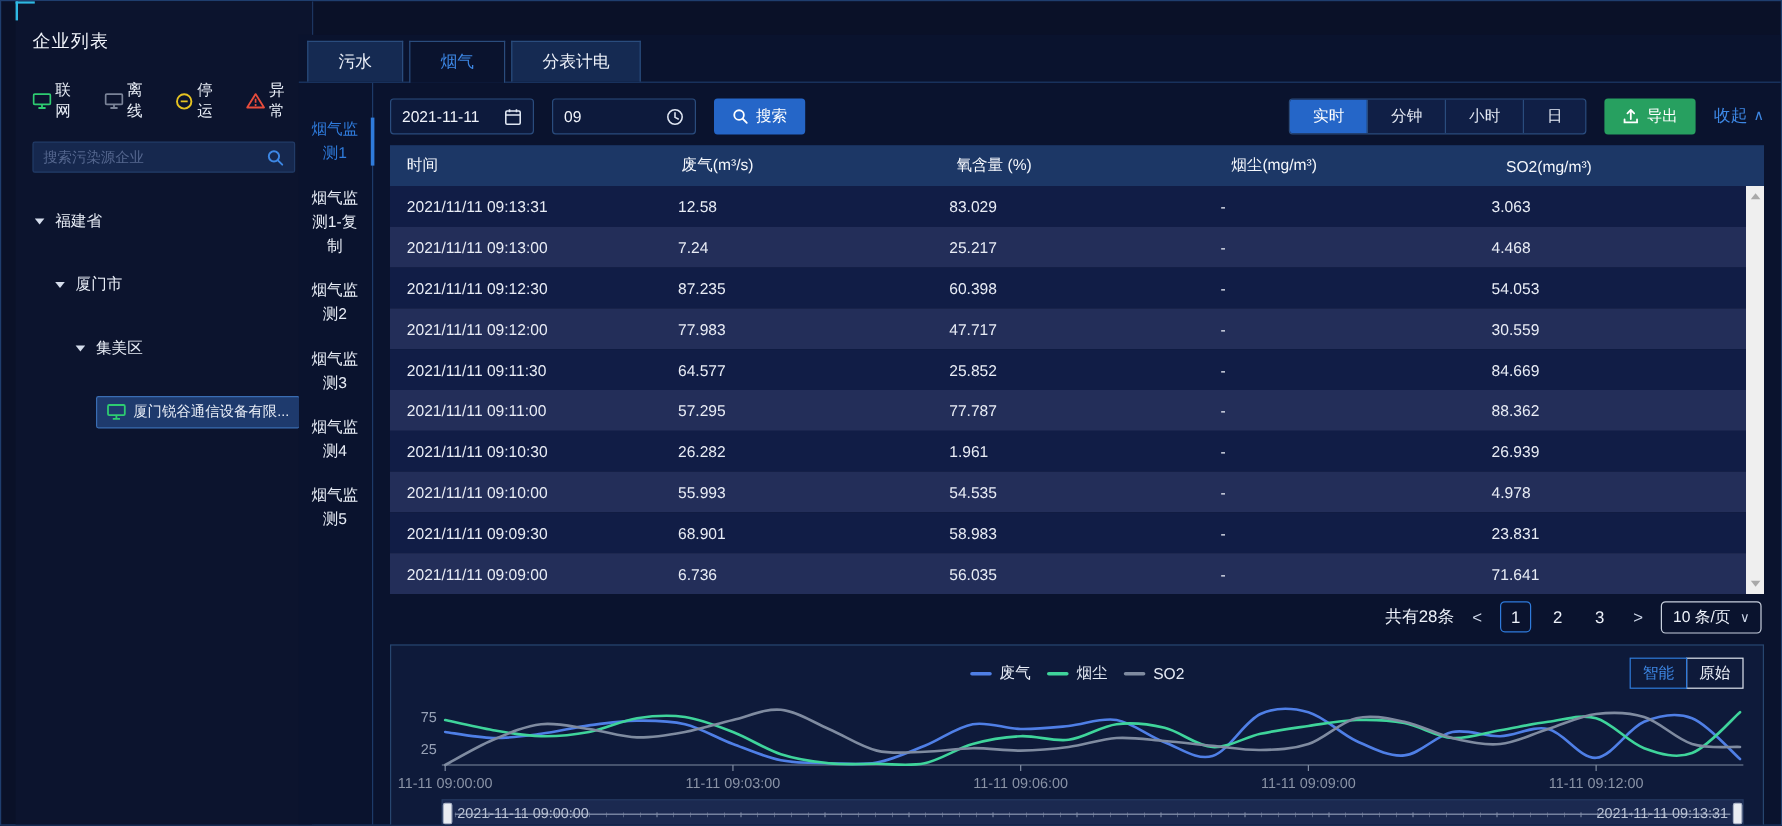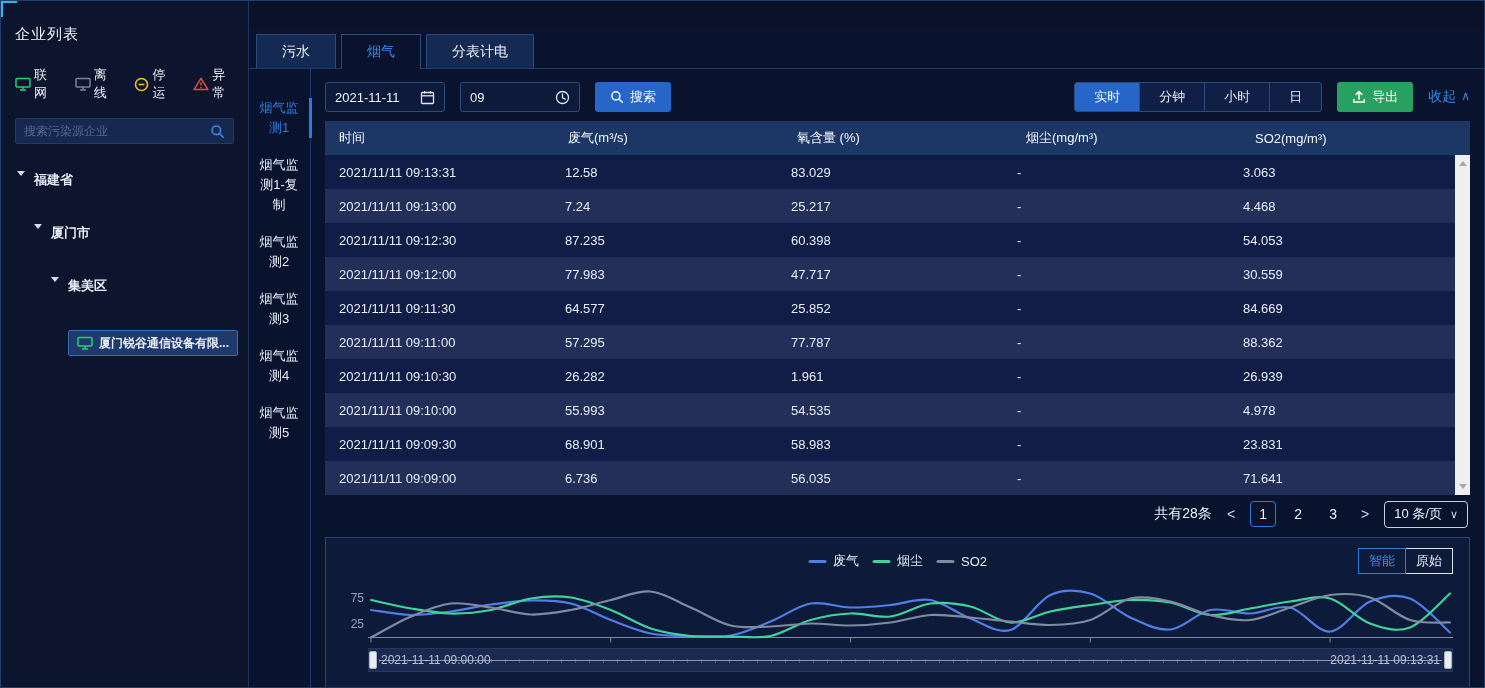--- a/index.html
+++ b/index.html
@@ -3,36 +3,36 @@
 <meta charset="utf-8">
 <style>
   * { box-sizing: border-box; margin: 0; padding: 0; }
   html,body { width:1485px; height:688px; overflow:hidden; }
   body {
     font-family: "Liberation Sans", sans-serif;
     background:#0a1128; color:#e8edf6; position:relative;
     border:1px solid #1f3e6e;
   }
   
-  .sidebar { position:absolute; left:0; top:0; width:248px; height:688px;
+  .sidebar { position:absolute; left:12px; top:0; width:248px; height:688px;
     background:#0c142e; border-right:1px solid #1c3560; }
   .corner-tl { position:absolute; left:0; top:0; width:16px; height:16px;
     border-top:2px solid #2fb9e4; border-left:2px solid #2fb9e4; z-index:5; }
   .sidebar-title { font-size:15px; color:#f2f5fb; padding:24px 14px 0 14px; letter-spacing:1px; }
   .status-legend { display:flex; align-items:center; gap:17px; padding:22px 12px 0 14px; }
   .legend-item { display:flex; align-items:center; gap:3px; font-size:13px; color:#e8edf6; }
   .legend-item svg { display:block; }
   .search-box { margin:16px 14px 12px 14px; height:26px; background:#16284e; border:1px solid #223c68;
     display:flex; align-items:center; border-radius:2px; }
   .search-box input { flex:1; background:transparent; border:none; outline:none; color:#dfe6f2;
     font-size:12px; padding:0 8px; font-family:"Liberation Sans",sans-serif; }
   .search-box input::placeholder { color:#55678f; }
   .search-box .mag { padding:0 8px 0 4px; display:flex; align-items:center; cursor:pointer; }
   .tree { margin-top:16px; font-size:13px; }
-  .tree-row { display:flex; height:26px; margin:27px 0; cursor:pointer; white-space:nowrap;font-weight:bold; }
+  .tree-row { display:flex; align-items:center; height:26px; margin:27px 0; cursor:pointer; white-space:nowrap; }
   .caret { display:inline-block; width:0; height:0; border-left:4.5px solid transparent;
     border-right:4.5px solid transparent; border-top:5.5px solid #d5ddec; margin-right:9px; flex:0 0 auto; }
   .node-box { display:flex; align-items:center; gap:6px; background:#1e3a6d; border:1px solid #3a6db3;
     padding:4px 8px; border-radius:2px; max-width:176px; }
   .node-box .node-label { overflow:hidden; text-overflow:ellipsis; white-space:nowrap; font-size:12px; }
   
   .main { position:absolute; left:248px; top:0; right:0; bottom:0; background:#0a132e;margin-top:28px; }
   .tabbar { display:flex; align-items:flex-end; gap:5px; padding:5px 0 0 7px; height:40px;
     border-bottom:1px solid #1d3a68; }
   .tab { padding:0 25px; line-height:33px; height:34px; font-size:14px; color:#eef2fa;
@@ -402,20 +402,27 @@
                 <line x1="3" x2="3" y1="57.5" y2="62.5" stroke="#7f8ba0" stroke-width="1"></line>
                 <line x1="242.77777777777777" x2="242.77777777777777" y1="57.5" y2="62.5" stroke="#7f8ba0" stroke-width="1"></line>
                 <line x1="482.55555555555554" x2="482.55555555555554" y1="57.5" y2="62.5" stroke="#7f8ba0" stroke-width="1"></line>
                 <line x1="722.3333333333334" x2="722.3333333333334" y1="57.5" y2="62.5" stroke="#7f8ba0" stroke-width="1"></line>
                 <line x1="962.1111111111111" x2="962.1111111111111" y1="57.5" y2="62.5" stroke="#7f8ba0" stroke-width="1"></line>
                 <path d="M3 29.999999999999996 C9.660493827160494 30.83333333333333 29.641975308641975 34.75 42.96296296296296 35 C56.28395061728395 35.25 69.60493827160494 33.25 82.92592592592592 31.5 C96.24691358024691 29.75 109.5679012345679 26.333333333333332 122.88888888888889 24.5 C136.20987654320987 22.666666666666668 149.53086419753086 20.666666666666668 162.85185185185185 20.5 C176.17283950617283 20.333333333333332 189.49382716049382 20.25 202.8148148148148 23.5 C216.1358024691358 26.75 229.45679012345678 35 242.77777777777777 40 C256.0987654320988 45 269.41975308641975 50.833333333333336 282.74074074074076 53.5 C296.0617283950618 56.166666666666664 309.3827160493827 55.666666666666664 322.7037037037037 56 C336.0246913580247 56.333333333333336 349.3456790123457 57.916666666666664 362.6666666666667 55.5 C375.98765432098764 53.083333333333336 389.30864197530866 46.833333333333336 402.6296296296296 41.5 C415.9506172839506 36.166666666666664 429.2716049382716 25.833333333333332 442.5925925925926 23.5 C455.9135802469136 21.166666666666668 469.2345679012346 27.25 482.55555555555554 27.5 C495.8765432098765 27.75 509.19753086419746 26.25 522.5185185185185 25 C535.8395061728395 23.75 549.1604938271605 17.75 562.4814814814815 20 C575.8024691358025 22.25 589.1234567901234 33.5 602.4444444444445 38.5 C615.7654320987655 43.5 629.0864197530864 53.916666666666664 642.4074074074074 50 C655.7283950617284 46.083333333333336 669.0493827160493 21.083333333333332 682.3703703703703 15 C695.6913580246913 8.916666666666668 709.0123456790124 9.75 722.3333333333334 13.5 C735.6543209876544 17.25 748.9753086419753 31.5 762.2962962962963 37.5 C775.6172839506173 43.5 788.9382716049382 50.75 802.2592592592592 49.5 C815.5802469135803 48.25 828.9012345679012 32.666666666666664 842.2222222222222 29.999999999999996 C855.5432098765432 27.33333333333333 868.8641975308642 33.916666666666664 882.1851851851852 33.5 C895.5061728395062 33.083333333333336 908.8271604938271 24.5 922.1481481481482 27.5 C935.4691358024692 30.5 948.7901234567901 52.5 962.1111111111111 51.5 C975.4320987654321 50.5 988.753086419753 27 1002.074074074074 21.5 C1015.395061728395 16 1028.716049382716 13.333333333333332 1042.037037037037 18.5 C1055.358024691358 23.666666666666668 1075.3395061728395 46.833333333333336 1082 52.5" fill="none" stroke="#4f7fe6" stroke-width="2.2" stroke-linecap="round"></path>
                 <path d="M3 20 C9.660493827160494 21.416666666666668 29.641975308641975 26.250000000000004 42.96296296296296 28.500000000000004 C56.28395061728395 30.750000000000004 69.60493827160494 33.25 82.92592592592592 33.5 C96.24691358024691 33.75 109.5679012345679 32.5 122.88888888888889 29.999999999999996 C136.20987654320987 27.499999999999996 149.53086419753086 20.583333333333332 162.85185185185185 18.5 C176.17283950617283 16.416666666666668 189.49382716049382 15.583333333333334 202.8148148148148 17.5 C216.1358024691358 19.416666666666664 229.45679012345678 24.83333333333333 242.77777777777777 29.999999999999996 C256.0987654320988 35.166666666666664 269.41975308641975 44.166666666666664 282.74074074074076 48.5 C296.0617283950618 52.833333333333336 309.3827160493827 54.666666666666664 322.7037037037037 56 C336.0246913580247 57.333333333333336 349.3456790123457 56.5 362.6666666666667 56.5 C375.98765432098764 56.5 389.30864197530866 58.75 402.6296296296296 56 C415.9506172839506 53.25 429.2716049382716 43.75 442.5925925925926 40 C455.9135802469136 36.25 469.2345679012346 34.083333333333336 482.55555555555554 33.5 C495.8765432098765 32.916666666666664 509.19753086419746 38.166666666666664 522.5185185185185 36.5 C535.8395061728395 34.833333333333336 549.1604938271605 25.166666666666668 562.4814814814815 23.5 C575.8024691358025 21.833333333333332 589.1234567901234 23.333333333333332 602.4444444444445 26.5 C615.7654320987655 29.666666666666668 629.0864197530864 41.666666666666664 642.4074074074074 42.5 C655.7283950617284 43.333333333333336 669.0493827160493 34.416666666666664 682.3703703703703 31.5 C695.6913580246913 28.583333333333332 709.0123456790124 26.916666666666668 722.3333333333334 25 C735.6543209876544 23.083333333333332 748.9753086419753 20.416666666666668 762.2962962962963 20 C775.6172839506173 19.583333333333332 788.9382716049382 20 802.2592592592592 22.5 C815.5802469135803 25 828.9012345679012 34 842.2222222222222 35 C855.5432098765432 36 868.8641975308642 30.750000000000004 882.1851851851852 28.500000000000004 C895.5061728395062 26.250000000000004 908.8271604938271 23.166666666666668 922.1481481481482 21.5 C935.4691358024692 19.833333333333332 948.7901234567901 14.833333333333334 962.1111111111111 18.5 C975.4320987654321 22.166666666666668 988.753086419753 38.666666666666664 1002.074074074074 43.5 C1015.395061728395 48.333333333333336 1028.716049382716 52.5 1042.037037037037 47.5 C1055.358024691358 42.5 1075.3395061728395 19.166666666666668 1082 13.5" fill="none" stroke="#3fd49b" stroke-width="2.2" stroke-linecap="round"></path>
                 <path d="M3 57.5 C9.660493827160494 54 29.641975308641975 42.166666666666664 42.96296296296296 36.5 C56.28395061728395 30.833333333333332 69.60493827160494 25 82.92592592592592 23.5 C96.24691358024691 22 109.5679012345679 25.666666666666668 122.88888888888889 27.5 C136.20987654320987 29.333333333333332 149.53086419753086 34.083333333333336 162.85185185185185 34.5 C176.17283950617283 34.916666666666664 189.49382716049382 32.416666666666664 202.8148148148148 29.999999999999996 C216.1358024691358 27.58333333333333 229.45679012345678 23.083333333333332 242.77777777777777 20 C256.0987654320988 16.916666666666668 269.41975308641975 10.25 282.74074074074076 11.5 C296.0617283950618 12.75 309.3827160493827 21.833333333333332 322.7037037037037 27.5 C336.0246913580247 33.166666666666664 349.3456790123457 42.333333333333336 362.6666666666667 45.5 C375.98765432098764 48.666666666666664 389.30864197530866 46.833333333333336 402.6296296296296 46.5 C415.9506172839506 46.166666666666664 429.2716049382716 43.666666666666664 442.5925925925926 43.5 C455.9135802469136 43.333333333333336 469.2345679012346 45.666666666666664 482.55555555555554 45.5 C495.8765432098765 45.333333333333336 509.19753086419746 44.25 522.5185185185185 42.5 C535.8395061728395 40.75 549.1604938271605 35.833333333333336 562.4814814814815 35 C575.8024691358025 34.166666666666664 589.1234567901234 36.416666666666664 602.4444444444445 37.5 C615.7654320987655 38.583333333333336 629.0864197530864 40.25 642.4074074074074 41.5 C655.7283950617284 42.75 669.0493827160493 45.25 682.3703703703703 45 C695.6913580246913 44.75 709.0123456790124 44.416666666666664 722.3333333333334 40 C735.6543209876544 35.583333333333336 748.9753086419753 21.583333333333332 762.2962962962963 18.5 C775.6172839506173 15.416666666666666 788.9382716049382 18.75 802.2592592592592 21.5 C815.5802469135803 24.25 828.9012345679012 31.916666666666668 842.2222222222222 35 C855.5432098765432 38.083333333333336 868.8641975308642 41.25 882.1851851851852 40 C895.5061728395062 38.75 908.8271604938271 31.666666666666668 922.1481481481482 27.5 C935.4691358024692 23.333333333333332 948.7901234567901 16.666666666666668 962.1111111111111 15 C975.4320987654321 13.333333333333334 988.753086419753 13.333333333333332 1002.074074074074 17.5 C1015.395061728395 21.666666666666668 1028.716049382716 35.833333333333336 1042.037037037037 40 C1055.358024691358 44.166666666666664 1075.3395061728395 42.083333333333336 1082 42.5" fill="none" stroke="#7f8ba0" stroke-width="2.2" stroke-linecap="round"></path>
               </svg></div>
         </div>
+        <div class="xlabels" id="xlabels">
+            <span style="left: 3px;">11-11 09:00:00</span>
+            <span style="left: 242.778px;">11-11 09:03:00</span>
+            <span style="left: 482.556px;">11-11 09:06:00</span>
+            <span style="left: 722.333px;">11-11 09:09:00</span>
+            <span style="left: 962.111px;">11-11 09:12:00</span>
+          </div>
         <div class="dz-slider">
           <div class="dz-line"></div>
           <div class="dz-ticks"></div>
           <div class="dz-handle left"></div>
           <div class="dz-handle right"></div>
           <span class="dz-label start">2021-11-11 09:00:00</span>
           <span class="dz-label end">2021-11-11 09:13:31</span>
         </div>
       </div>
     </div>

